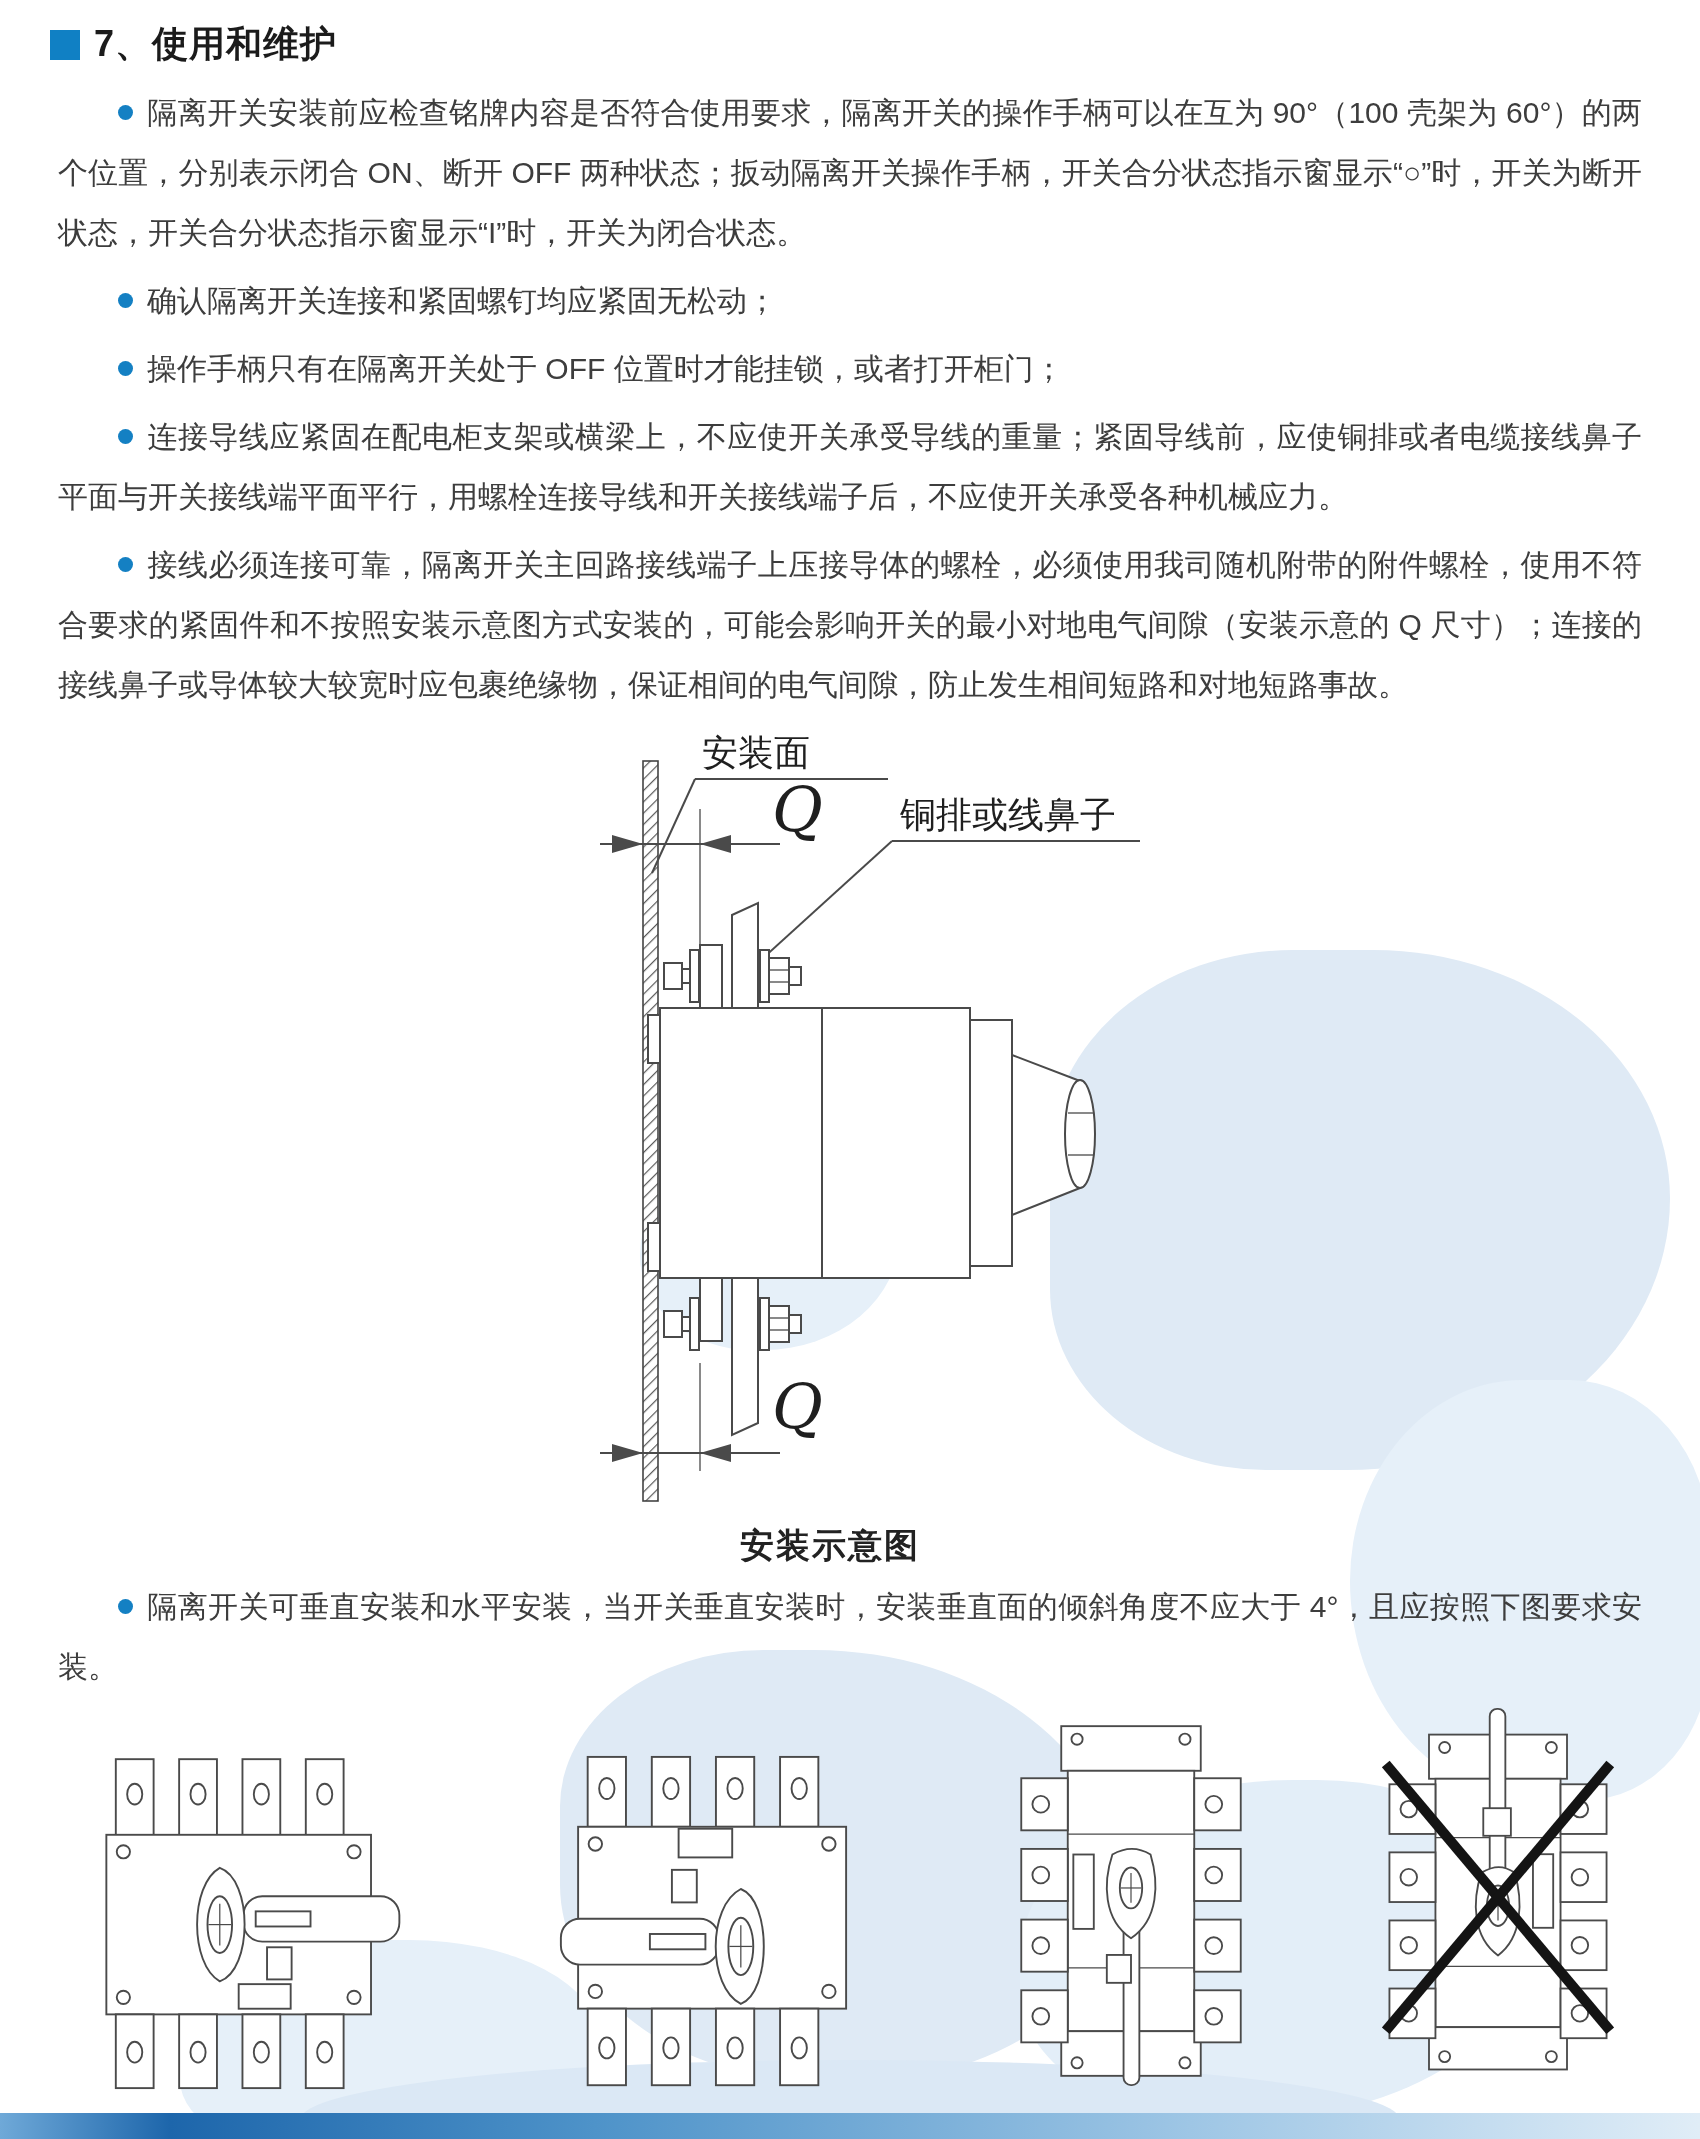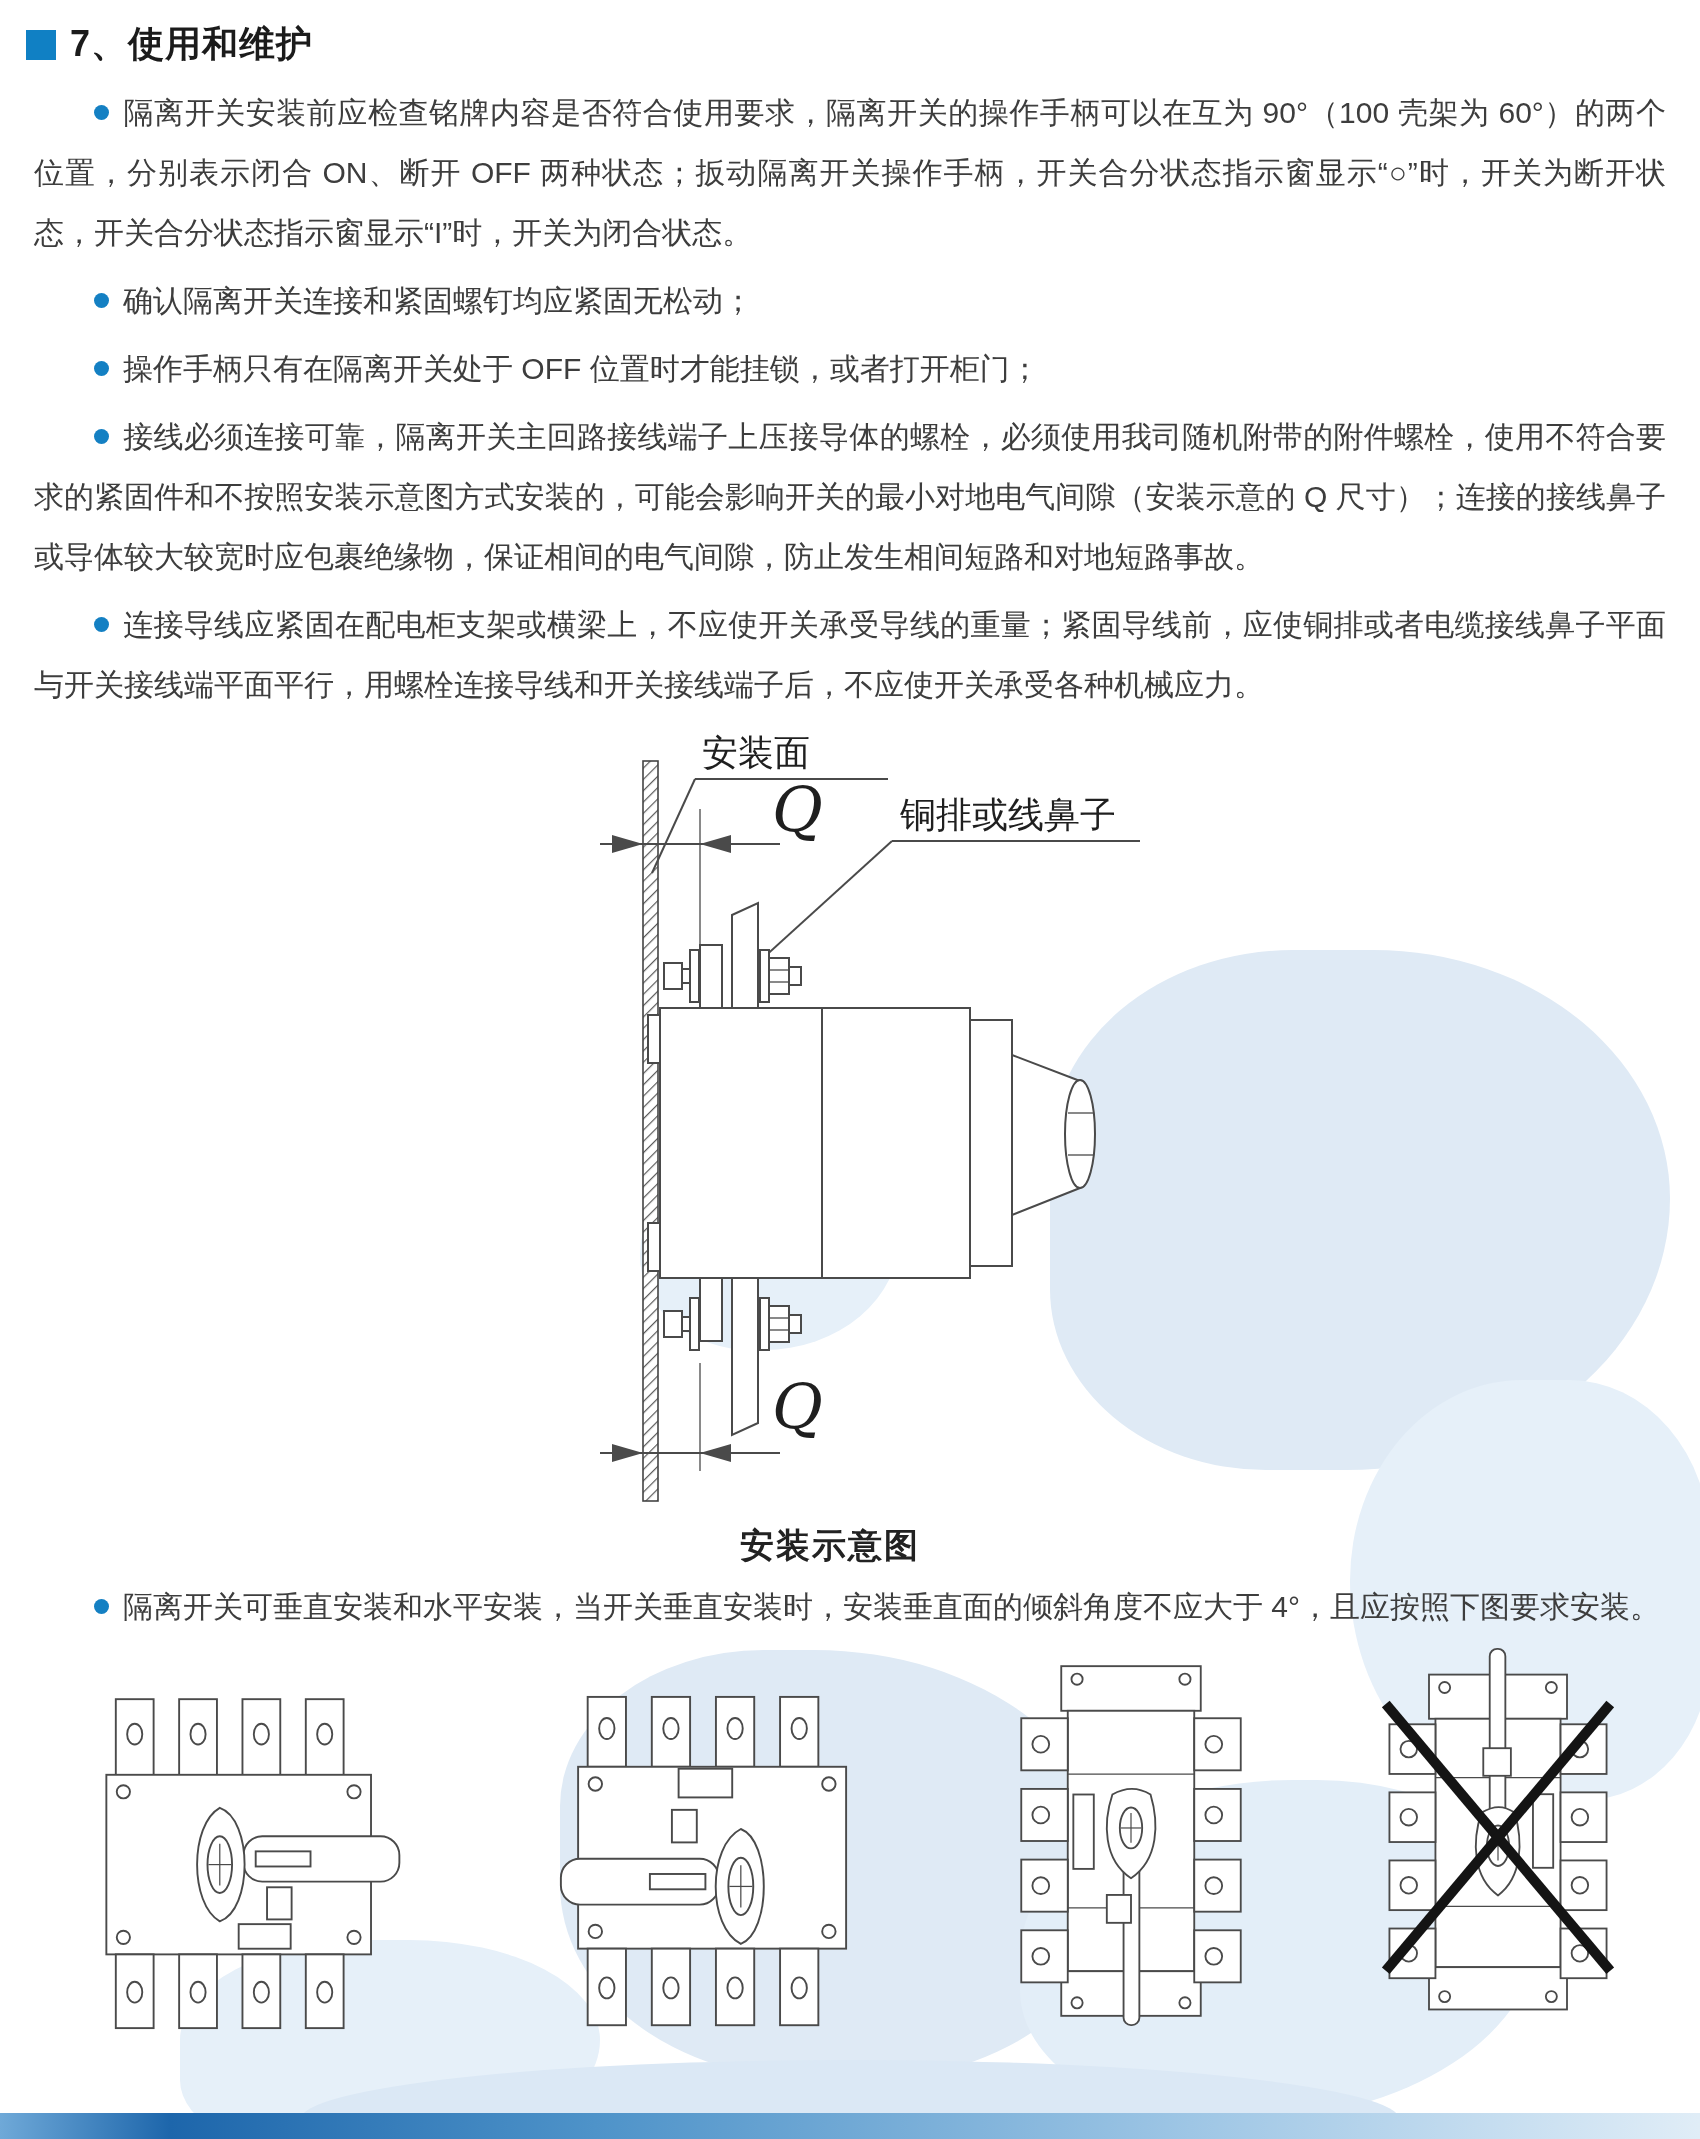--- a/index.html
+++ b/index.html
@@ -7,21 +7,21 @@
     position:relative;
     width:1700px;height:2139px;
     background:#ffffff;
     overflow:hidden;
     font-family:"Liberation Sans","DejaVu Sans",sans-serif;
     color:#3d3d3d;
   }
   
   .map-bg{position:absolute;inset:0;z-index:0;}
   .blob{position:absolute;background:#dfeaf5;}
-  .content{position:relative;z-index:1;padding:0 26px;}
+  .content{position:relative;z-index:1;padding:0 50px;}
   .doc-header{display:flex;align-items:center;gap:14px;margin:20px 0 14px 0;}
   .accent-square{width:30px;height:30px;background:#1080c4;}
   .doc-title{font-size:36px;font-weight:bold;color:#1b1b1b;letter-spacing:1px;}
   p.body-par{
     margin:8px;font-size:30px;line-height:60px;
     text-align:justify;text-indent:2em;color:#3d3d3d;
   }
   .bullet{
     display:inline-block;width:15px;height:15px;border-radius:50%;
     background:#1480c3;margin-right:14px;vertical-align:middle;position:relative;top:-3px;
@@ -66,22 +66,22 @@
   <div class="content">
 
     <div class="doc-header">
       <div class="accent-square"></div>
       <div class="doc-title">7、使用和维护</div>
     </div>
 
     <p class="body-par"><span class="bullet"></span><span>隔离开关安装前应检查铭牌内容是否符合使用要求，隔离开关的操作手柄可以在互为 90°（100 壳架为 60°）的两个位置，分别表示闭合 ON、断开 OFF 两种状态；扳动隔离开关操作手柄，开关合分状态指示窗显示“○”时，开关为断开状态，开关合分状态指示窗显示“I”时，开关为闭合状态。</span></p>
     <p class="body-par"><span class="bullet"></span><span>确认隔离开关连接和紧固螺钉均应紧固无松动；</span></p>
     <p class="body-par"><span class="bullet"></span><span>操作手柄只有在隔离开关处于 OFF 位置时才能挂锁，或者打开柜门；</span></p>
+    <p class="body-par"><span class="bullet"></span><span>连接导线应紧固在配电柜支架或横梁上，不应使开关承受导线的重量；紧固导线前，应使铜排或者电缆接线鼻子平面与开关接线端平面平行，用螺栓连接导线和开关接线端子后，不应使开关承受各种机械应力。</span></p>
     <p class="body-par"><span class="bullet"></span><span>接线必须连接可靠，隔离开关主回路接线端子上压接导体的螺栓，必须使用我司随机附带的附件螺栓，使用不符合要求的紧固件和不按照安装示意图方式安装的，可能会影响开关的最小对地电气间隙（安装示意的 Q 尺寸）；连接的接线鼻子或导体较大较宽时应包裹绝缘物，保证相间的电气间隙，防止发生相间短路和对地短路事故。</span></p>
-    <p class="body-par"><span class="bullet"></span><span>连接导线应紧固在配电柜支架或横梁上，不应使开关承受导线的重量；紧固导线前，应使铜排或者电缆接线鼻子平面与开关接线端平面平行，用螺栓连接导线和开关接线端子后，不应使开关承受各种机械应力。</span></p>
   </div>
 
   <figure class="install-figure">
     <svg width="760" height="790" viewBox="0 0 760 790">
       <defs>
         <pattern id="hatch" width="8" height="8" patternUnits="userSpaceOnUse" patternTransform="rotate(45)">
           <rect width="8" height="8" fill="#ffffff"></rect>
           <line x1="0" y1="0" x2="0" y2="8" stroke="#5a5a5a" stroke-width="2.4"></line>
         </pattern>
       </defs>

